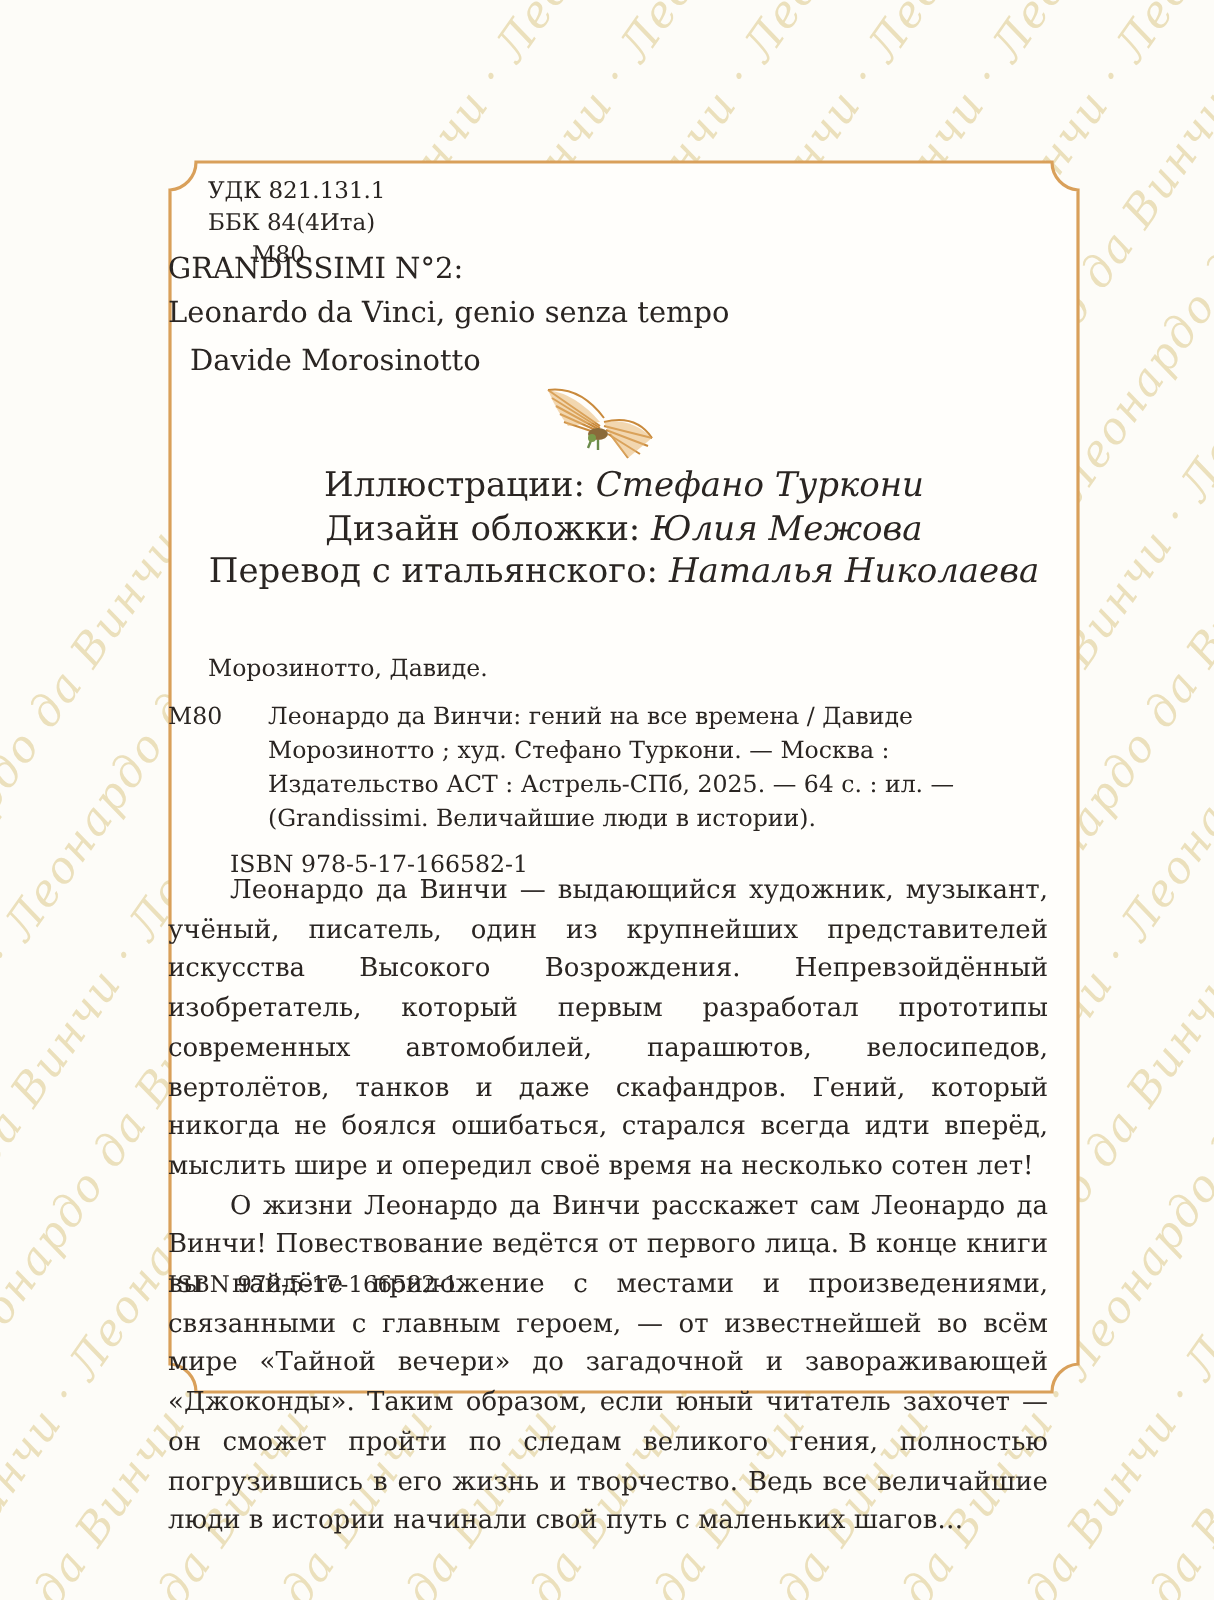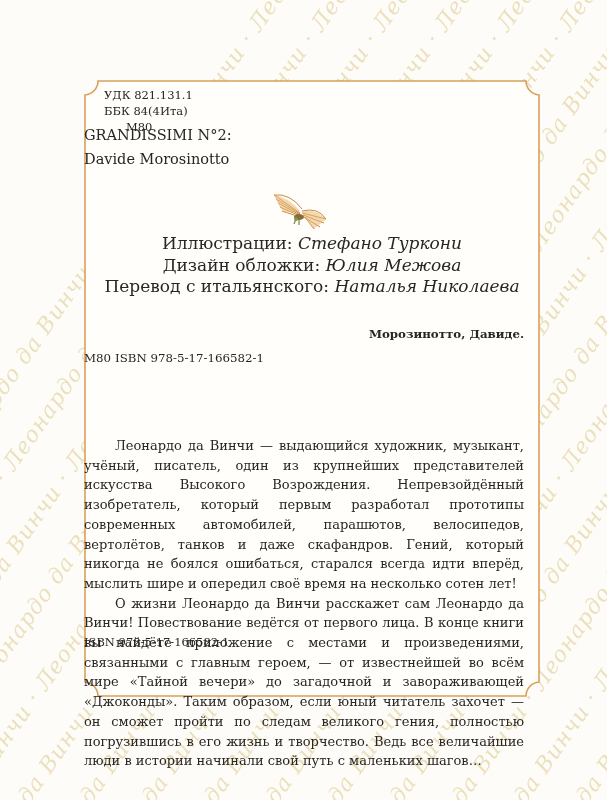--- a/index.html
+++ b/index.html
@@ -24,30 +24,30 @@
   }
   .frame svg { position: absolute; left: 0; top: 0; }
   .content { position: absolute; left: 0; top: 0; width: 100%; height: 100%; }
 
   .classif { position: absolute; left: 20px; top: 7px; font-size: 11.5px; line-height: 16px; }
   .classif .m80 { padding-left: 22px; display:block; }
 
   .titles { position: absolute; left: 0; width: 456px; top: 44px; font-size: 14.5px; line-height: 22px; }
   .titles div { margin: 0; }
   .titles .t-line { white-space: nowrap; }
-  .titles .author { margin-top: 2px; }
+  .titles .author { margin-top: 2px; margin-left: 11px; }
 
   .illustration { position: absolute; left: 186px; top: 111px; width: 60px; height: 40px; }
 
   .credits { position: absolute; left: 0; width: 456px; top: 153px; text-align: center; font-size: 17px; line-height: 21.5px; }
   .credits .row { white-space: nowrap; }
   .credits em { font-style: italic; }
 
   .biblio { position: absolute; left: 0; top: 246px; width: 440px; font-size: 11.8px; line-height: 17px; }
-  .biblio .author-head { padding-left: 30px; font-weight: bold; text-align: right; }
+  .biblio .author-head { padding-left: 20px; font-weight: normal; }
   .biblio .entry { position: relative; padding-left: 50px; margin-top: 7px; }
   .biblio .entry .code { position: absolute; left: 0; top: 0; }
   .biblio .isbn { padding-left: 31px; margin-top: 6px; }
 
   .annotation { position: absolute; left: 0; top: 356px; width: 440px; font-size: 13px; line-height: 19.7px; text-align: justify; }
   .annotation p { margin: 0; text-indent: 31px; }
 
   .footer-isbn { position: absolute; left: 0; top: 555px; font-size: 11.5px; }
   .copyrights { position: absolute; left: 260px; top: 555px; font-size: 11.5px; line-height: 16px; white-space: nowrap; }
 </style>
@@ -80,20 +80,21 @@
 
   <div class="content">
     <div class="classif">
       <span style="display:block">УДК 821.131.1</span>
       <span style="display:block">ББК 84(4Ита)</span>
       <span class="m80">М80</span>
     </div>
 
     <div class="titles">
       <div class="t-line">GRANDISSIMI N°2:</div>
+      <div class="t-line">Leonardo da Vinci, genio senza tempo</div>
       <div class="t-line author">Davide Morosinotto</div>
     </div>
 
     <div class="illustration">
       <svg width="60" height="40" viewBox="0 0 60 40">
         <g stroke="#c98a3c" stroke-width="1" fill="none">
           <path d="M4 4 L30 22"></path>
           <path d="M6 8 L30 23"></path>
           <path d="M8 12 L30 24"></path>
           <path d="M10 16 L30 25"></path>
@@ -122,20 +123,21 @@
       </div>
       <div class="row">
         <span>Перевод с итальянского: </span><em>Наталья Николаева</em>
       </div>
     </div>
 
     <div class="biblio">
       <div class="author-head">Морозинотто, Давиде.</div>
       <div class="entry">
         <span class="code">М80</span>
+        <span>Леонардо да Винчи: гений на все времена / Давиде Морозинотто ; худ. Стефано Туркони. — Москва : Издательство АСТ : Астрель-СПб, 2025. — 64 с. : ил. — (Grandissimi. Величайшие люди в истории).</span>
       </div>
       <div class="isbn">ISBN 978-5-17-166582-1</div>
     </div>
 
     <div class="annotation">
       <p>Леонардо да Винчи — выдающийся художник, музыкант, учёный, писатель, один из крупнейших представителей искусства Высокого Возрождения. Непревзойдённый изобретатель, который первым разработал прототипы современных автомобилей, парашютов, велосипедов, вертолётов, танков и даже скафандров. Гений, который никогда не боялся ошибаться, старался всегда идти вперёд, мыслить шире и опередил своё время на несколько сотен лет!</p>
       <p>О жизни Леонардо да Винчи расскажет сам Леонардо да Винчи! Повествование ведётся от первого лица. В конце книги вы найдёте приложение с местами и произведениями, связанными с главным героем, — от известнейшей во всём мире «Тайной вечери» до загадочной и завораживающей «Джоконды». Таким образом, если юный читатель захочет — он сможет пройти по следам великого гения, полностью погрузившись в его жизнь и творчество. Ведь все величайшие люди в истории начинали свой путь с маленьких шагов…</p>
     </div>
 
     <div class="footer-isbn">ISBN 978-5-17-166582-1</div>

